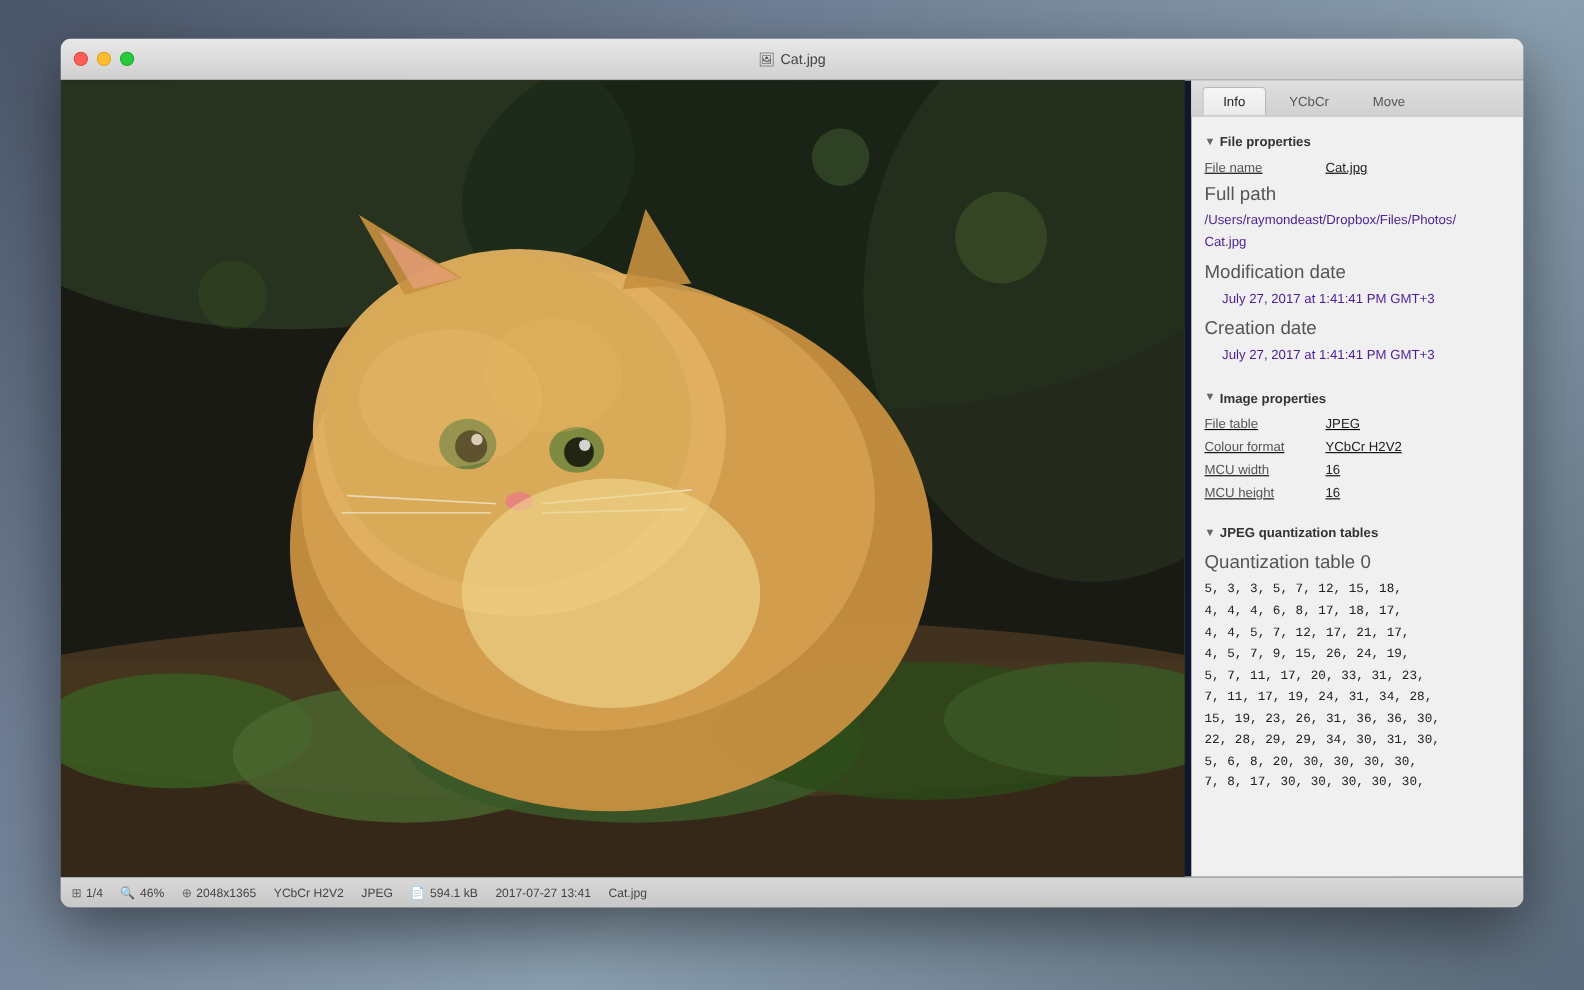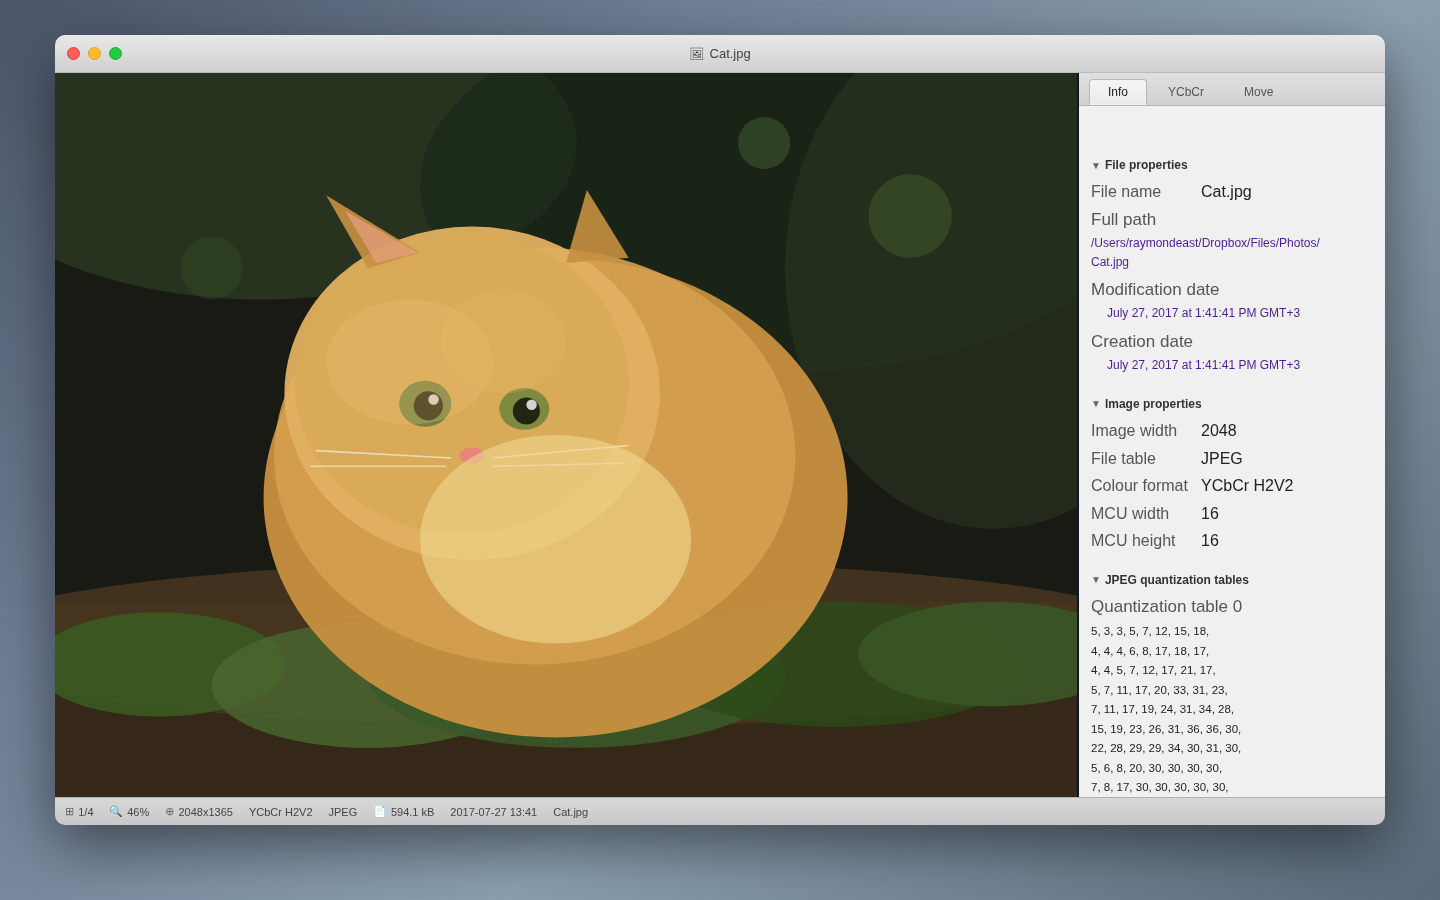--- a/index.html
+++ b/index.html
@@ -133,22 +133,21 @@
       font-size: 11px;
       color: #666;
     }
 
     
     .right-panel {
       width: 308px;
       background: #f0f0f0;
       display: flex;
       flex-direction: column;
-      border-left: 2px solid #0f172a;
-      gap: 36px;
+      border-left: 6px solid #0f172a;
     }
 
     
     .tab-bar {
       display: flex;
       background: linear-gradient(180deg, #e0e0e0 0%, #d0d0d0 100%);
       border-bottom: 1px solid #b8b8b8;
       padding: 6px 10px 0;
       gap: 2px;
     }
@@ -207,23 +206,24 @@
       font-size: 10px;
       color: #666;
     }
 
     .section-body {
       padding: 0 12px 8px 12px;
     }
 
     .info-row {
       display: flex;
-      font-size: 16px;
+      font-size: 12px;
       line-height: 1.6;
       padding: 1px 0;
+      text-decoration: underline;
     }
 
     .info-label {
       color: #555;
       min-width: 110px;
       flex-shrink: 0;
     }
 
     .info-value {
       color: #222;
@@ -242,21 +242,21 @@
       color: #555;
       line-height: 1.6;
     }
 
     
     .quant-values {
       font-size: 11.5px;
       color: #222;
       line-height: 1.7;
       padding-left: 0;
-      font-family: Liberation Sans, sans-serif;
+      font-family: Liberation Mono, monospace;
     }
   </style>
 </head>
 <body>
 
 <div class="window">
 
   <div class="titlebar">
     <div class="titlebar-buttons">
       <button class="btn-circle btn-close"></button>
@@ -374,24 +374,20 @@
             </div>
           </div>
         </div>
 
         <div class="section">
           <div class="section-header">
             <span class="section-arrow">▼</span>
             <span>Image properties</span>
           </div>
           <div class="section-body">
-            <div class="info-row">
-              <span class="info-label">Image width</span>
-              <span class="info-value">2048</span>
-            </div>
             <div class="info-row">
               <span class="info-label">File table</span>
               <span class="info-value">JPEG</span>
             </div>
             <div class="info-row">
               <span class="info-label">Colour format</span>
               <span class="info-value">YCbCr H2V2</span>
             </div>
             <div class="info-row">
               <span class="info-label">MCU width</span>
@@ -408,20 +404,21 @@
           <div class="section-header">
             <span class="section-arrow">▼</span>
             <span>JPEG quantization tables</span>
           </div>
           <div class="section-body">
             <div class="info-label-single" style="margin-bottom:2px;">Quantization table 0</div>
             <div class="quant-values">
               <div>5,  3,  3,  5,  7, 12, 15, 18,</div>
               <div>4,  4,  4,  6,  8, 17, 18, 17,</div>
               <div>4,  4,  5,  7, 12, 17, 21, 17,</div>
+              <div>4,  5,  7,  9, 15, 26, 24, 19,</div>
               <div>5,  7, 11, 17, 20, 33, 31, 23,</div>
               <div>7, 11, 17, 19, 24, 31, 34, 28,</div>
               <div>15, 19, 23, 26, 31, 36, 36, 30,</div>
               <div>22, 28, 29, 29, 34, 30, 31, 30,</div>
             </div>
             <div class="quant-values">
               <div>5,  6,  8, 20, 30, 30, 30, 30,</div>
               <div>7,  8, 17, 30, 30, 30, 30, 30,</div>
 
             </div>

